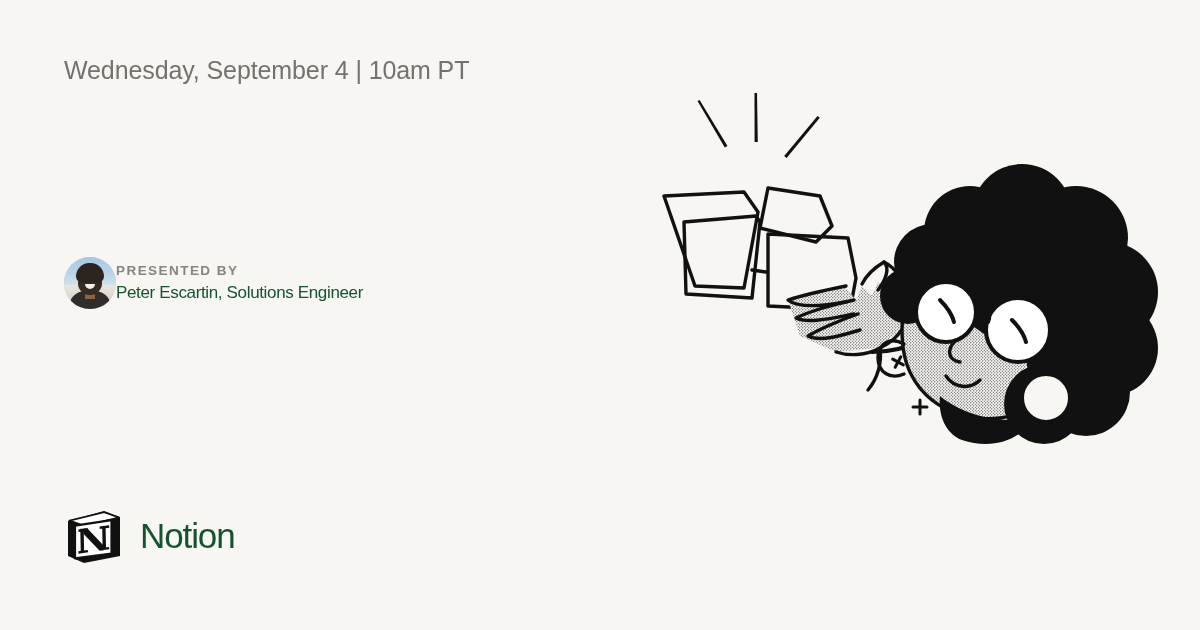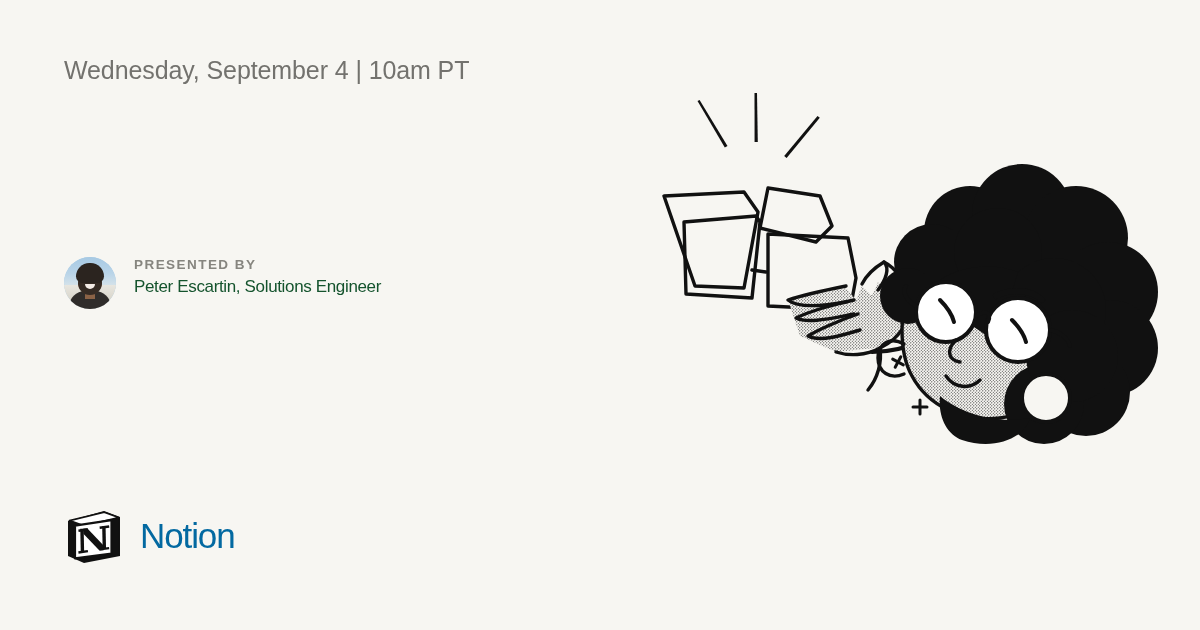--- a/index.html
+++ b/index.html
@@ -57,21 +57,21 @@
   .headline .ln {
     display: block;
   }
 
   
   .presenter {
     position: absolute;
     top: 257px;
     left: 0;
     display: flex;
-    gap: 18px;
+    align-items: center;
   }
 
   .avatar {
     position: relative;
     width: 52px;
     height: 52px;
     border-radius: 50%;
     overflow: hidden;
     flex: 0 0 auto;
     background: #a9cce4;
@@ -173,21 +173,21 @@
   }
   .brand-mark {
     width: 60px;
     height: 60px;
     flex: 0 0 auto;
   }
   .brand-word {
     font-size: 35px;
     font-weight: 500;
     letter-spacing: -1.1px;
-    color: #0369a1;
+    color: #14532d;
   }
 
   
   .illustration {
     position: absolute;
     right: 0;
     top: 0;
     width: 560px;
     height: 630px;
     pointer-events: none;

